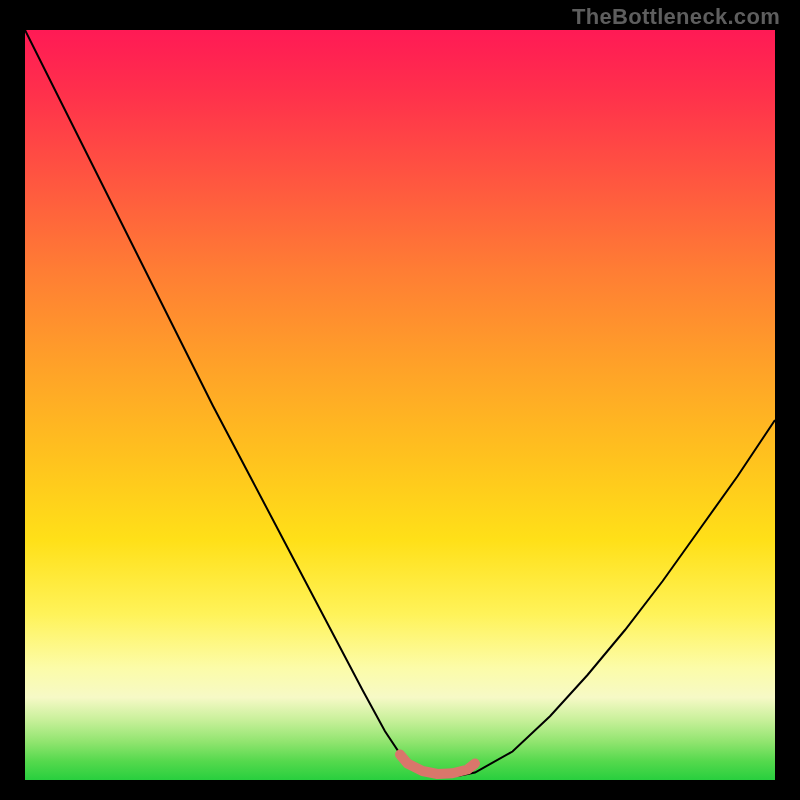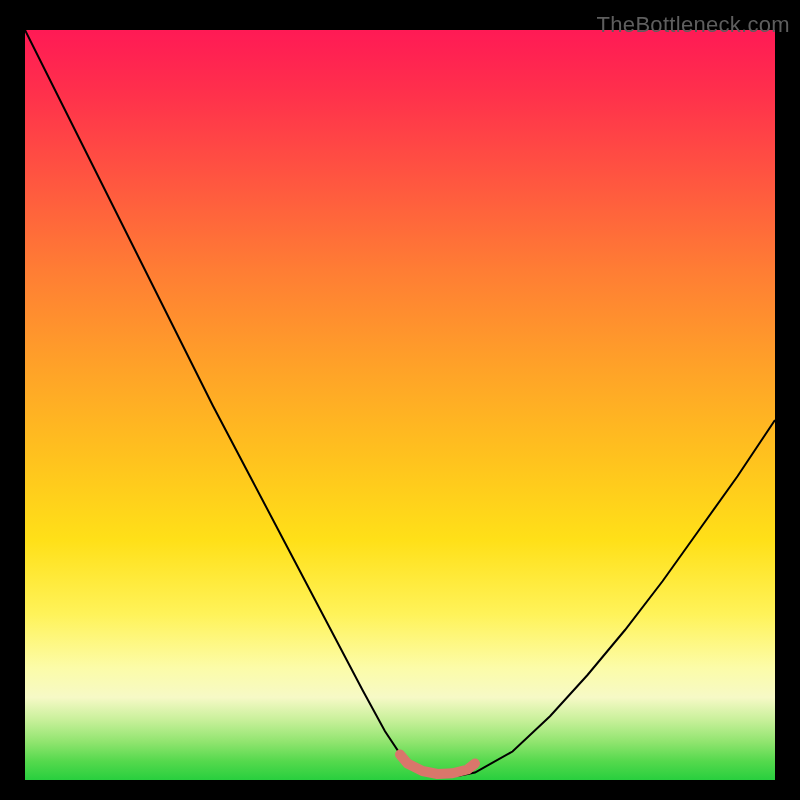--- a/index.html
+++ b/index.html
@@ -13,27 +13,26 @@
   }
   .frame {
     position: relative;
     width: 800px;
     height: 800px;
     background: #000;
   }
   .attribution {
     position: absolute;
     top: 4px;
-    right: 10px;
+    right: 20px;
     color: #5e5e5e;
     font-size: 22px;
-    font-weight: 400;
+    font-weight: 700;
     letter-spacing: 0.3px;
     z-index: 5;
-    margin-top: 8px;
   }
   .plot-area {
     position: absolute;
     left: 25px;
     top: 30px;
     width: 750px;
     height: 750px;
     overflow: hidden;
   }
   .gradient {

